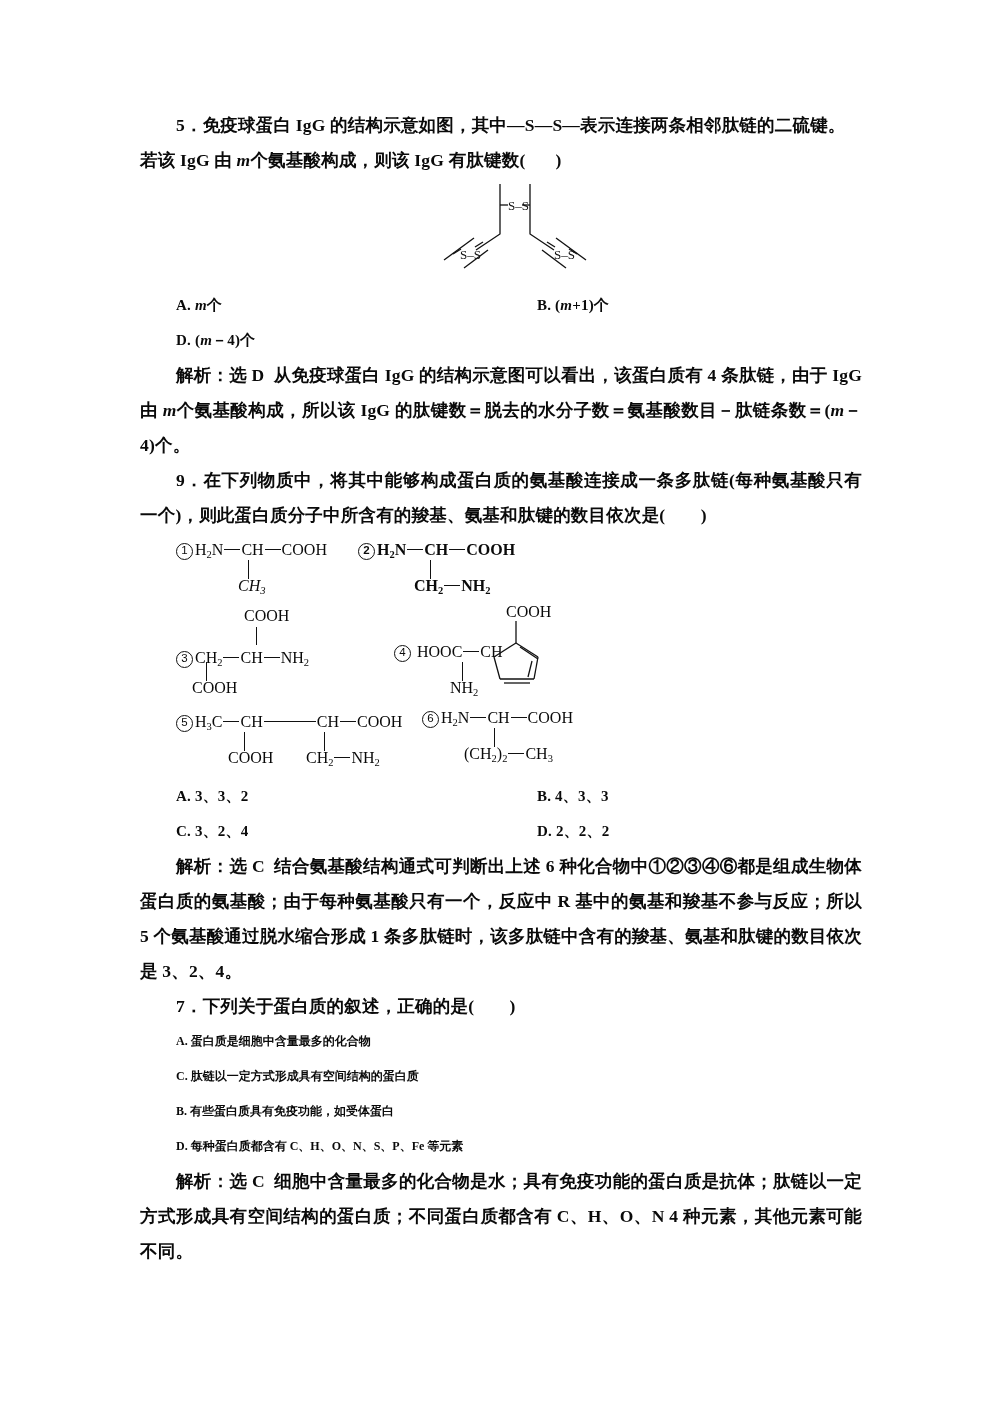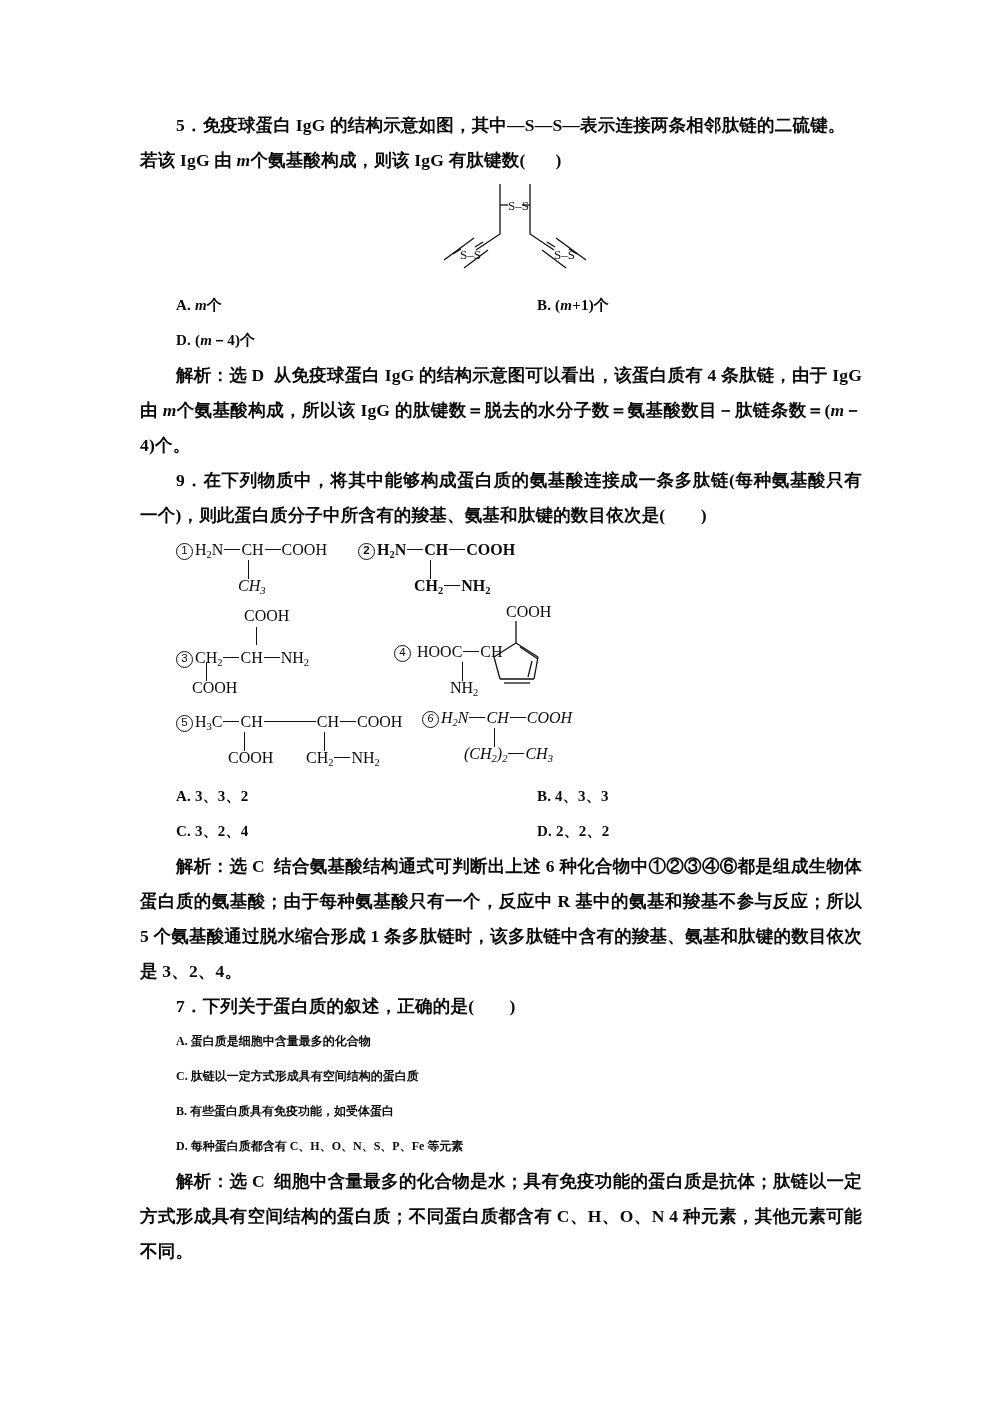--- a/index.html
+++ b/index.html
@@ -265,21 +265,21 @@
           <div class="st" style="left:36px; top:4px;">
             <div class="main-line">
               <span class="circ">5</span>H<sub>3</sub>C<span class="bond"></span>CH<span class="bond long"></span>CH<span class="bond"></span>COOH
             </div>
             <div class="vbond" style="left:68px; top:19px; height:19px;"></div>
             <div class="vbond" style="left:148px; top:19px; height:19px;"></div>
             <div class="sub-lbl" style="left:52px; top:36px;">COOH</div>
             <div class="sub-lbl" style="left:130px; top:36px;">CH<sub>2</sub><span class="bond"></span>NH<sub>2</sub></div>
           </div>
 
-          <div class="st" style="left:282px; top:0;font-style:italic;">
+          <div class="st" style="left:282px; top:0;">
             <div class="main-line">
               <span class="circ">6</span>H<sub>2</sub>N<span class="bond"></span>CH<span class="bond"></span>COOH
             </div>
             <div class="vbond" style="left:72px; top:19px; height:19px;"></div>
             <div class="sub-lbl" style="left:42px; top:36px;">(CH<sub>2</sub>)<sub>2</sub><span class="bond"></span>CH<sub>3</sub></div>
           </div>
         </div>
       </div>
 
       <div class="optrow">

